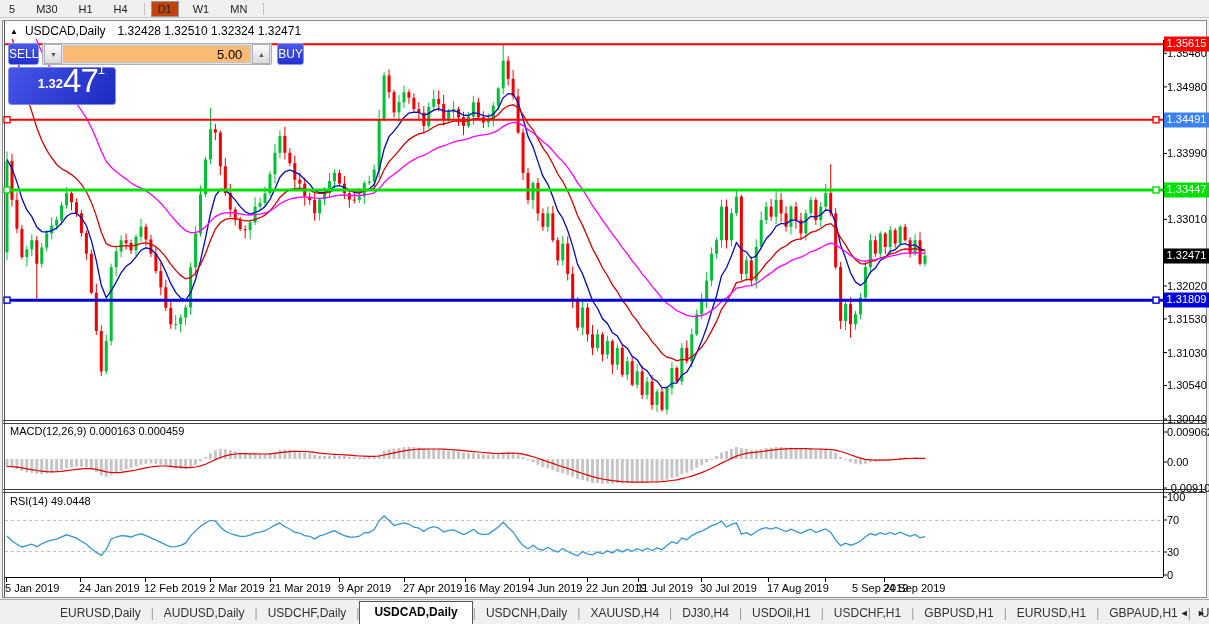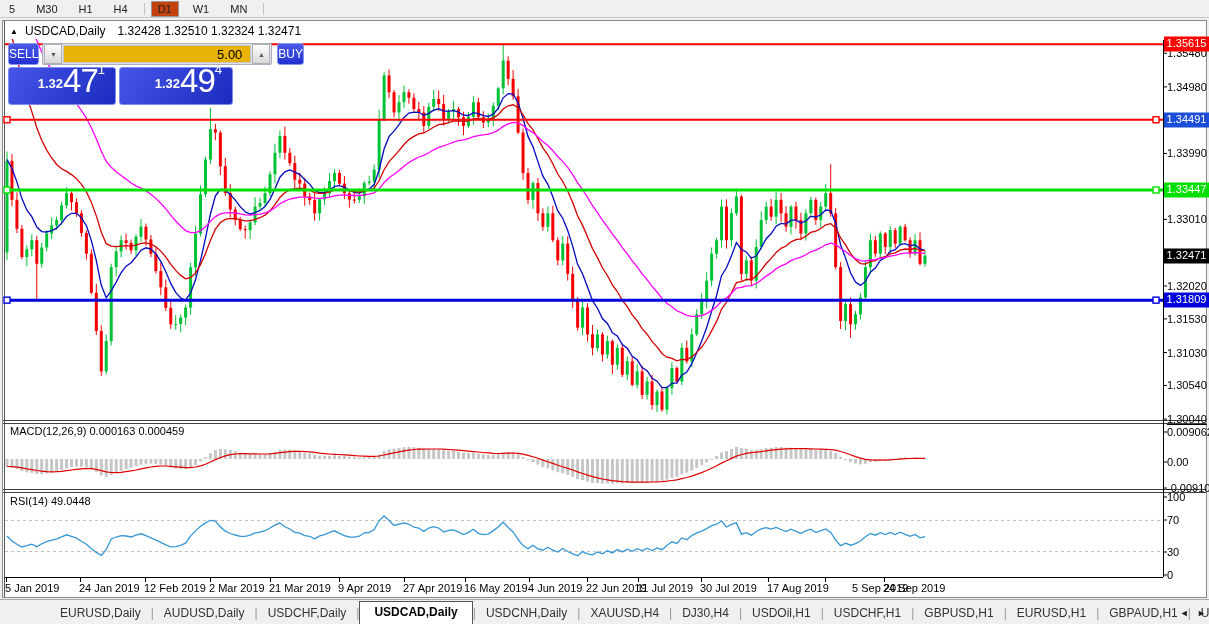--- a/index.html
+++ b/index.html
@@ -21,21 +21,21 @@
   .tpanel{position:absolute;left:8px;top:43px;width:225px;height:62px;z-index:5;}
   .trow{position:absolute;left:0;top:0;width:225px;height:22px;display:flex;}
   .tbtn{background:linear-gradient(#4a5ae6,#2130cf);border:1px solid #8a97f2;border-radius:3px;
     color:#fff;font-size:12px;display:flex;align-items:center;justify-content:center;box-sizing:border-box;cursor:pointer;}
   .sellb{width:47px;height:22px;}
   .buyb{width:49px;height:22px;margin-left:2px;}
   .spin{flex:1;height:22px;background:#dfe2ea;border:1px solid #aab0c0;border-radius:2px;margin:0 3px;
     display:flex;align-items:center;box-sizing:border-box;padding:1px;}
   .spbtn{width:16px;height:18px;background:linear-gradient(#fdfdfd,#d9d9d9);border:1px solid #b0b0b0;
     font-size:7px;color:#555;display:flex;align-items:center;justify-content:center;cursor:pointer;}
-  .spfield{flex:1;height:18px;background:#eab308;border:1px solid #c5c5c5;font-size:13px;color:#000;
+  .spfield{flex:1;height:18px;background:#fdba74;border:1px solid #c5c5c5;font-size:13px;color:#000;
     text-align:right;padding-right:8px;box-sizing:border-box;font-family:"Liberation Sans",sans-serif;margin:0 1px;}
   .pricebox{position:absolute;top:24px;height:38px;background:linear-gradient(125deg,#4656e8,#1b2ac0);
     border:1px solid #7f8df2;border-radius:3px;color:#fff;box-sizing:border-box;cursor:pointer;}
   .pb-sell{left:0;width:108px;}
   .pb-buy{left:111px;width:114px;}
   .pb-in{position:absolute;right:10px;bottom:4px;white-space:nowrap;}
   .pb-small{font-size:13px;font-weight:bold;vertical-align:4px;}
   .pb-big{font-size:33px;letter-spacing:-1px;}
   .pb-sup{font-size:13px;vertical-align:18px;}
   
@@ -721,42 +721,37 @@
             <span>▲</span>
           </div>
       </div>
       <div class="tbtn buyb">BUY</div>
     </div>
     <div class="pricebox pb-sell">
       <div class="pb-in">
         <span class="pb-small">1.32</span><span class="pb-big">47</span><span class="pb-sup">1</span>
       </div>
     </div>
-    <div class="pricebox pb-buy">
-      <div class="pb-in">
-        <span class="pb-small">1.32</span><span class="pb-big">49</span><span class="pb-sup">4</span>
-      </div>
-    </div>
   </div>
 
   <div class="lbl" style="left:10px;top:425px;">MACD(12,26,9) 0.000163 0.000459</div>
   <div class="lbl" style="left:10px;top:495px;">RSI(14) 49.0448</div>
 
   <div id="axis-labels">
       <div class="axlbl" style="top: 53.2496px;">1.35480</div>
       <div class="axlbl" style="top: 86.8779px;">1.34980</div>
       <div class="axlbl" style="top: 153.462px; text-align: right;">1.33990</div>
       <div class="axlbl" style="top: 219.373px;">1.33010</div>
       <div class="axlbl" style="top: 285.958px;">1.32020</div>
       <div class="axlbl" style="top: 318.913px;">1.31530</div>
       <div class="axlbl" style="top: 352.542px;">1.31030</div>
       <div class="axlbl" style="top: 385.497px;">1.30540</div>
-      <div class="axlbl" style="top: 419.126px; text-decoration: underline;">1.30040</div>
+      <div class="axlbl" style="top: 419.126px;">1.30040</div>
       <div class="badge" style="top: 44.1699px; background: rgb(255, 0, 0);">1.35615</div>
-      <div class="badge" style="top: 119.766px; background: #1d4ed8;">1.34491</div>
+      <div class="badge" style="top: 119.766px; background: #3b82f6;">1.34491</div>
       <div class="badge" style="top: 189.982px; background: rgb(0, 224, 0);">1.33447</div>
       <div class="badge" style="top: 300.149px; background: rgb(0, 0, 221);">1.31809</div>
       <div class="badge" style="top: 255.625px; background: rgb(0, 0, 0);">1.32471</div>
       <div class="axlbl" style="top: 432px;">0.009062</div>
       <div class="axlbl" style="top: 462px;">0.00</div>
       <div class="axlbl" style="top: 488px;">-0.009107</div>
       <div class="axlbl" style="top: 497px;">100</div>
       <div class="axlbl" style="top: 520px;">70</div>
       <div class="axlbl" style="top: 552px;">30</div>
       <div class="axlbl" style="top: 575px;">0</div>

